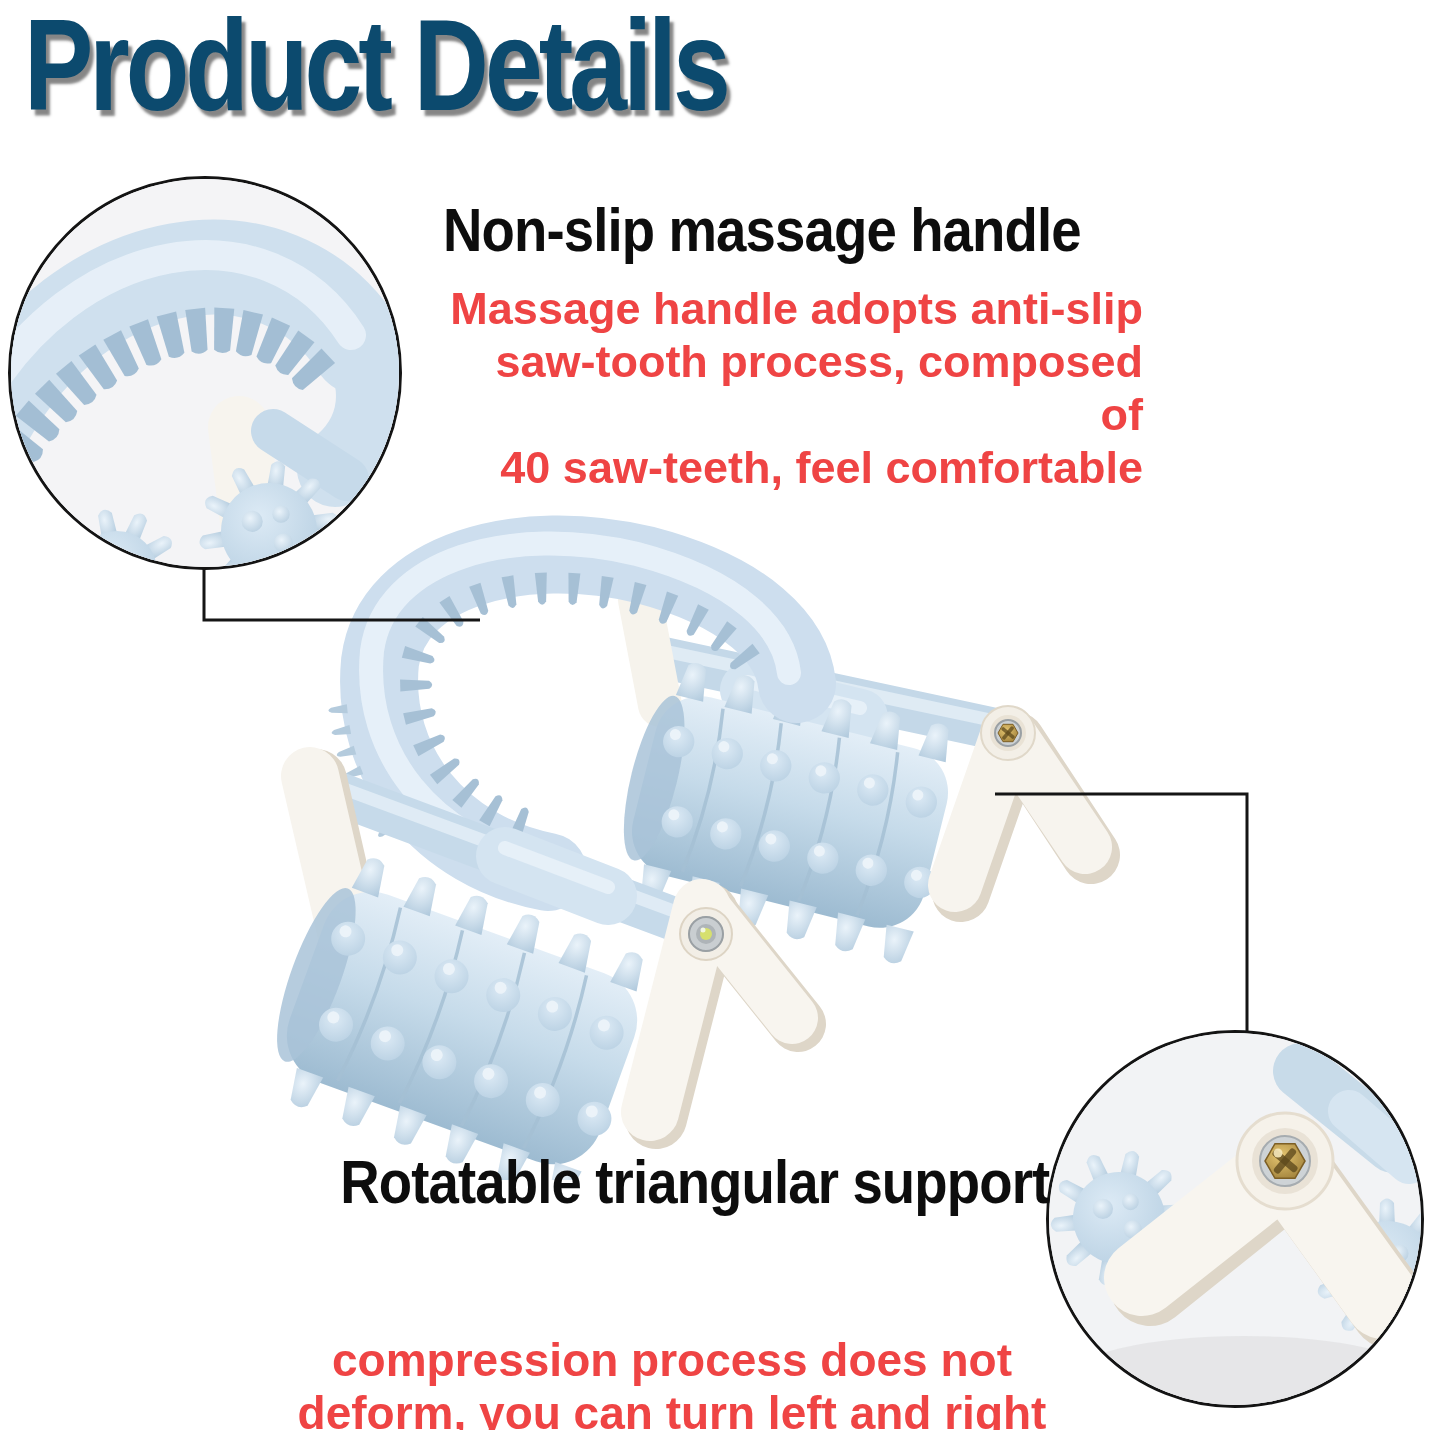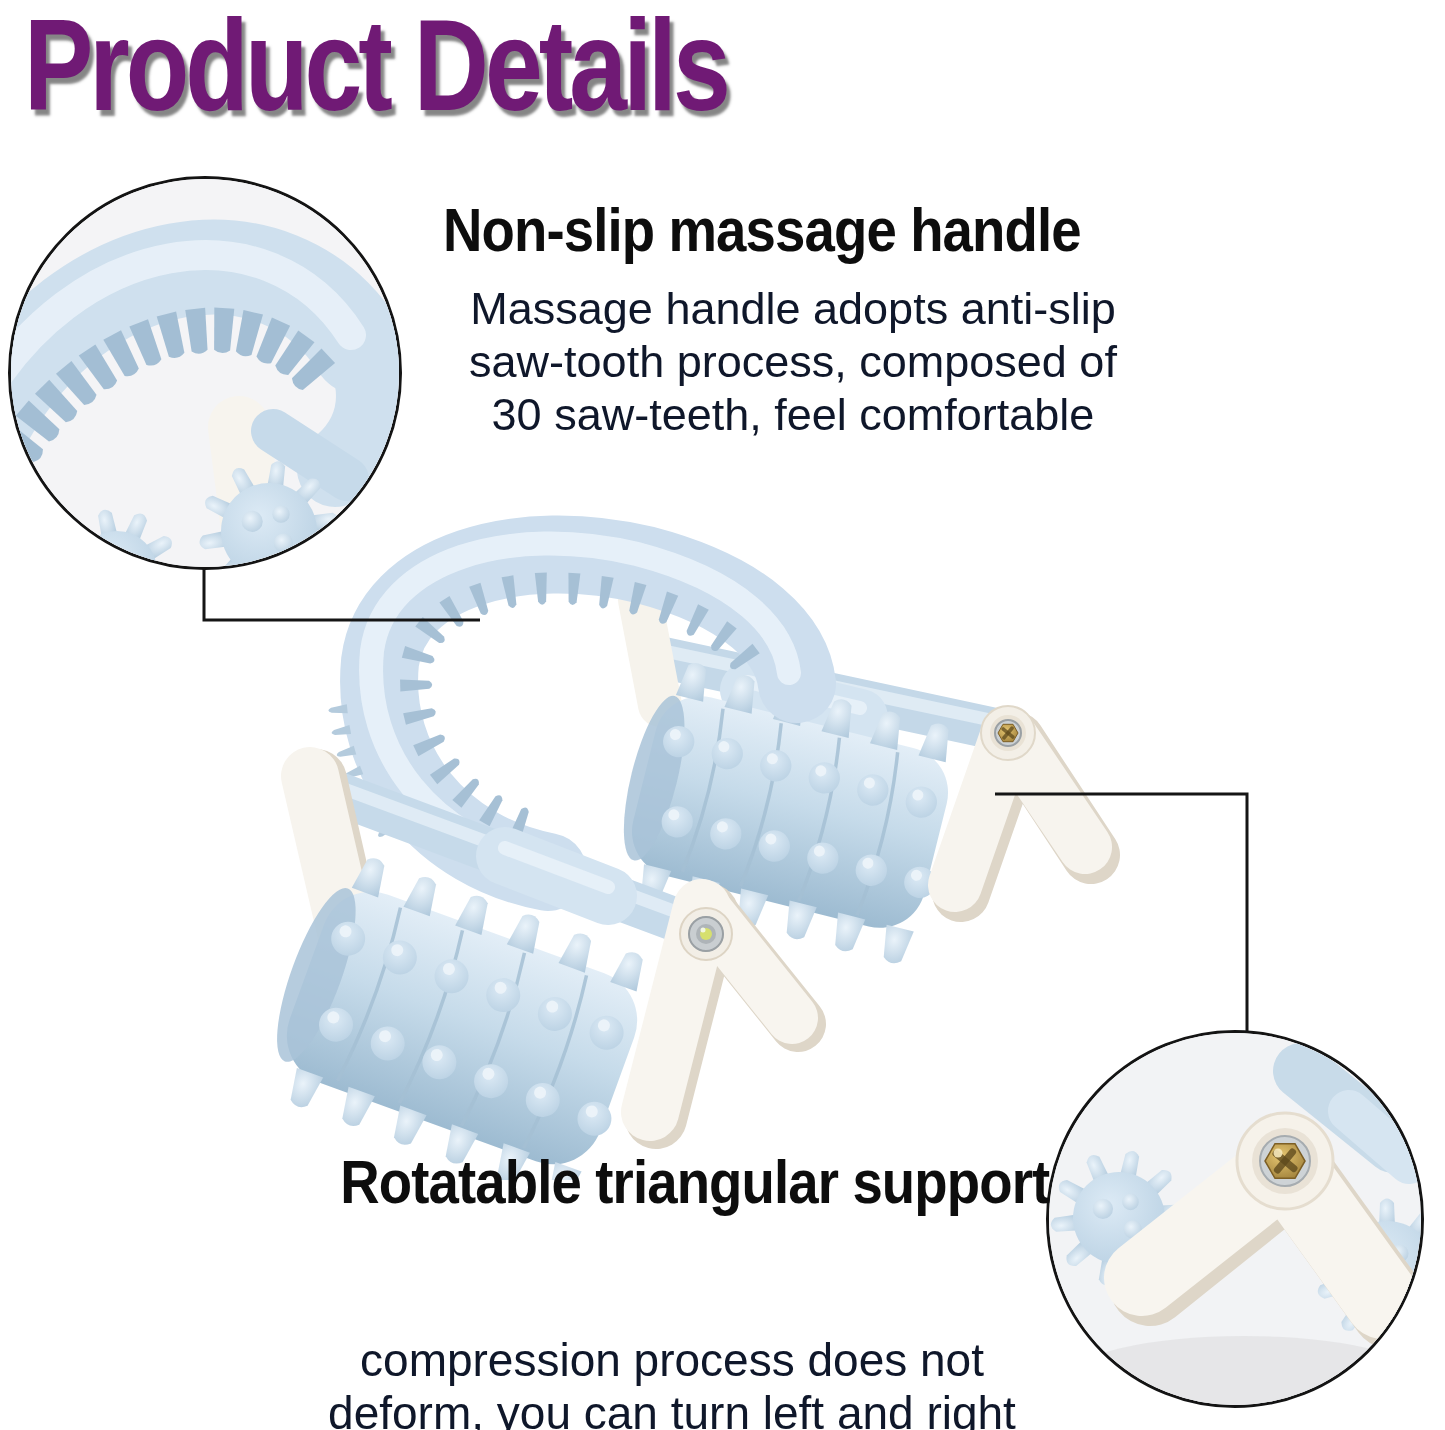--- a/index.html
+++ b/index.html
@@ -1,29 +1,29 @@
 <!DOCTYPE html>
 <html><head>
 <meta charset="utf-8">
 <style>
   html,body{margin:0;padding:0;background:#fff;}
   .canvas{position:relative;width:1445px;height:1430px;background:#ffffff;overflow:hidden;
           font-family:"Liberation Sans", sans-serif;color:#151515;}
   
   .title{position:absolute;left:24px;top:0;margin:0;font-size:130px;font-weight:bold;
-         letter-spacing:-5px;line-height:1.0;white-space:nowrap;color:#701a75;text-align:center;}
+         letter-spacing:-5px;line-height:1.0;white-space:nowrap;color:#0c4a6e;text-align:center;}
   .title .cond{display:inline-block;transform:scaleX(.80);transform-origin:left center;
                text-shadow:5px 6px 3px rgba(35,35,35,.55);}
   
   .sec{position:absolute;}
   .sec h2{margin:0;font-size:62px;font-weight:bold;letter-spacing:-1px;color:#0d0d0d;
           line-height:1.1;white-space:nowrap;}
   .sec h2 .cond{display:inline-block;transform:scaleX(.88);transform-origin:left center;}
-  .sec p{margin:18px 0 0 0;font-size:45px;line-height:53px;color:#0f172a;}
-  .sec1{left:443px;top:196px;width:700px;text-align:center;}
+  .sec p{margin:18px 0 0 0;font-size:45px;line-height:53px;color:#ef4444;font-weight:bold;}
+  .sec1{left:443px;top:196px;width:700px;text-align:right;}
   .sec2{left:292px;top:1148px;width:760px;text-align:center;}
   .sec2 h2 .cond{transform-origin:center;}
   .sec2 p{font-size:46px;line-height:53px;margin-top:12px;}
   
   .inset{position:absolute;border-radius:50%;border:3px solid #141414;overflow:hidden;background:#f3f4f6;}
   .inset svg{display:block;width:100%;height:100%;}
   .inset1{left:8px;top:176px;width:388px;height:388px;}
   .inset2{left:1046px;top:1030px;width:372px;height:372px;}
   
   .product{position:absolute;left:260px;top:380px;width:880px;height:800px;}
@@ -36,21 +36,21 @@
 
 <div class="canvas">
 
   <h1 class="title"><span class="cond">Product Details</span></h1>
 
   <section class="sec sec1">
     <h2><span class="cond">Non-slip massage handle</span></h2>
     <p>
       <span>Massage handle adopts anti-slip</span><br>
       <span>saw-tooth process, composed of</span><br>
-      <span>30 saw-teeth, feel comfortable</span>
+      <span>40 saw-teeth, feel comfortable</span>
     </p>
   </section>
 
   <div class="product">
     <svg viewBox="260 380 880 800" xmlns="http://www.w3.org/2000/svg">
       <defs>
         <linearGradient id="rolG" x1="0" y1="0" x2="0" y2="1">
           <stop offset="0" stop-color="#e3eef7"></stop>
             <stop offset=".45" stop-color="#c6dbea"></stop>
             <stop offset="1" stop-color="#9dbbd1"></stop>

